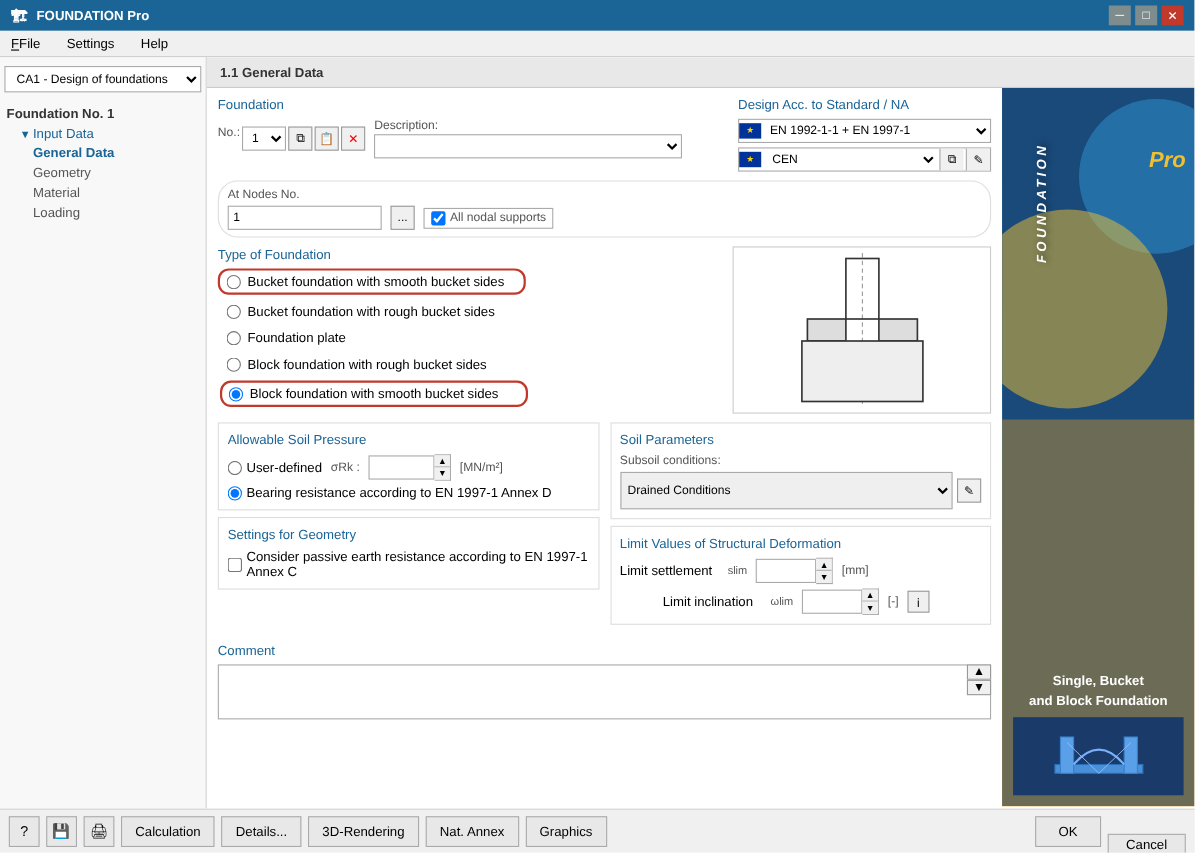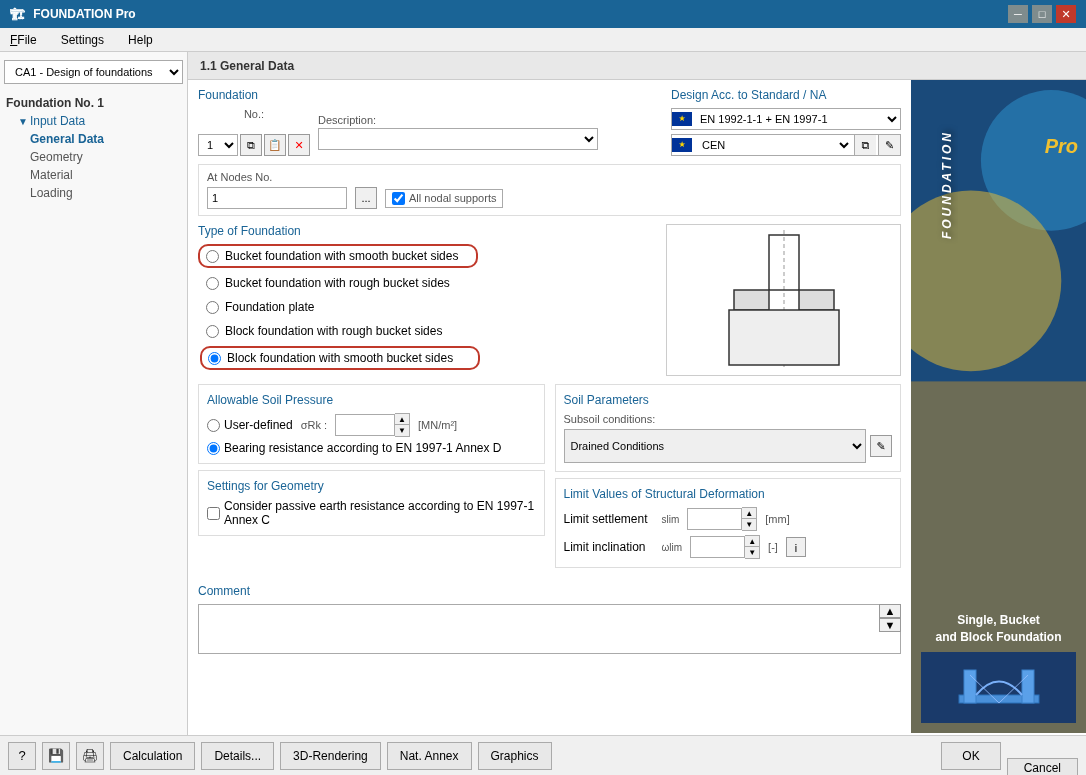--- a/index.html
+++ b/index.html
@@ -305,21 +305,21 @@
 
     <div style="display: flex; height: calc(100% - 30px);">
 
       <div style="flex: 1; padding: 8px 10px; overflow-y: auto;">
 
         <div style="display: flex; gap: 20px; margin-bottom: 8px;">
 
           <div style="flex: 1;">
             <div class="form-section-title">Foundation</div>
             <div style="display: flex; align-items: center; gap: 8px;">
-              <div style="display: flex; flex-direction: column; gap: 14px; align-items: center;">
+              <div style="display: flex; flex-direction: row; gap: 2px;">
                 <span class="form-label">No.:</span>
                 <div style="display: flex; align-items: center; gap: 2px;">
                   <select class="form-select" style="width: 40px;">
                     <option>1</option>
                   </select>
                   <button class="icon-btn">⧉</button>
                   <button class="icon-btn">📋</button>
                   <button class="icon-btn" style="color: red;">✕</button>
                 </div>
               </div>
@@ -348,21 +348,21 @@
                 <select style="flex: 1; border: none; background: transparent; font-size: 11px; height: 20px;">
                   <option>CEN</option>
                 </select>
                 <button class="icon-btn" style="height: 20px; border: none; border-left: 1px solid #aaa;">⧉</button>
                 <button class="icon-btn" style="height: 20px; border: none; border-left: 1px solid #aaa;">✎</button>
               </div>
             </div>
           </div>
         </div>
 
-        <div class="panel-box" style="padding: 6px 8px; margin-bottom: 8px;">
+        <div class="panel-box" style="padding: 6px 8px; margin-bottom: 8px; border-radius: 18px;">
           <div class="form-label">At Nodes No.</div>
           <div style="display: flex; align-items: center; gap: 8px; margin-top: 4px;">
             <input type="text" class="form-input" value="1" style="width: 140px;">
             <button class="icon-btn">...</button>
             <div style="display: flex; align-items: center; gap: 4px; border: 1px solid #aaa; padding: 2px 6px; background: white;">
               <input type="checkbox" checked="" style="">
               <span class="form-label">All nodal supports</span>
             </div>
           </div>
         </div>
@@ -468,21 +468,21 @@
                 <span class="sub-label">slim</span>
                 <div class="input-spinner">
                   <input type="text" class="spin-input" value="" style="width: 55px;">
                   <div class="spin-btns">
                     <button class="spin-btn">▲</button>
                     <button class="spin-btn">▼</button>
                   </div>
                 </div>
                 <span class="form-label">[mm]</span>
               </div>
-              <div style="display: flex; align-items: center; gap: 8px;">
+              <div style="display: flex; align-items: center; gap: 8px; margin-left: 39px;">
                 <span style="width: 90px;">Limit inclination</span>
                 <span class="sub-label">ωlim</span>
                 <div class="input-spinner">
                   <input type="text" class="spin-input" value="" style="width: 55px;">
                   <div class="spin-btns">
                     <button class="spin-btn">▲</button>
                     <button class="spin-btn">▼</button>
                   </div>
                 </div>
                 <span class="form-label">[-]</span>

